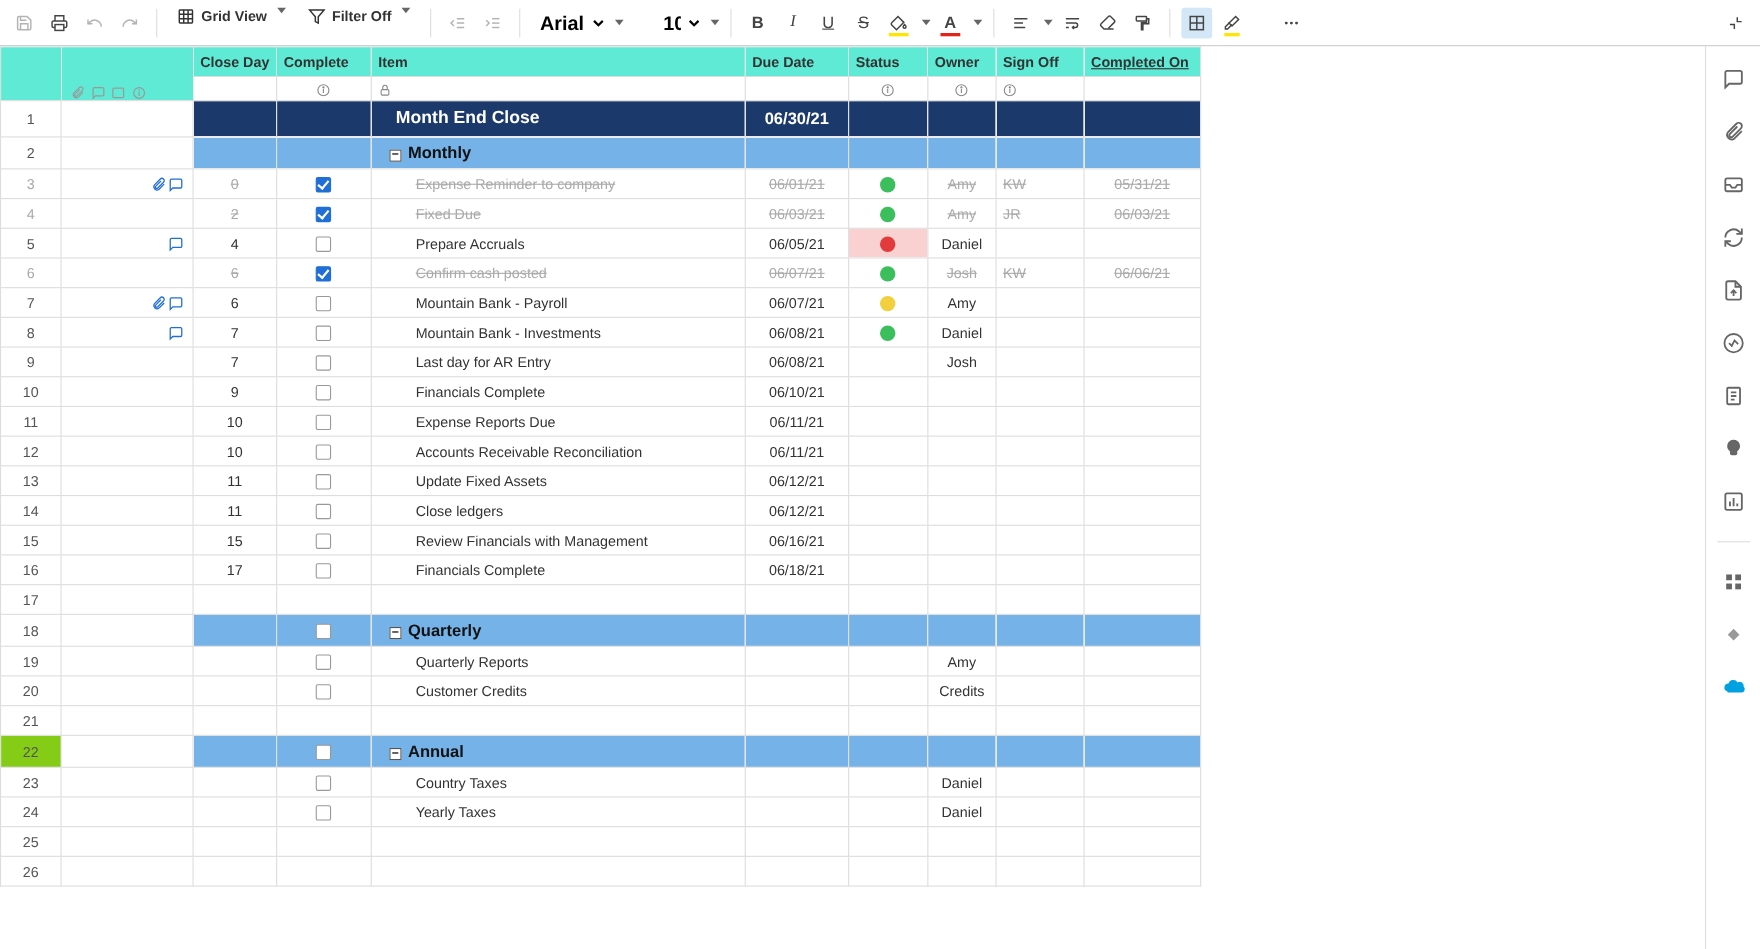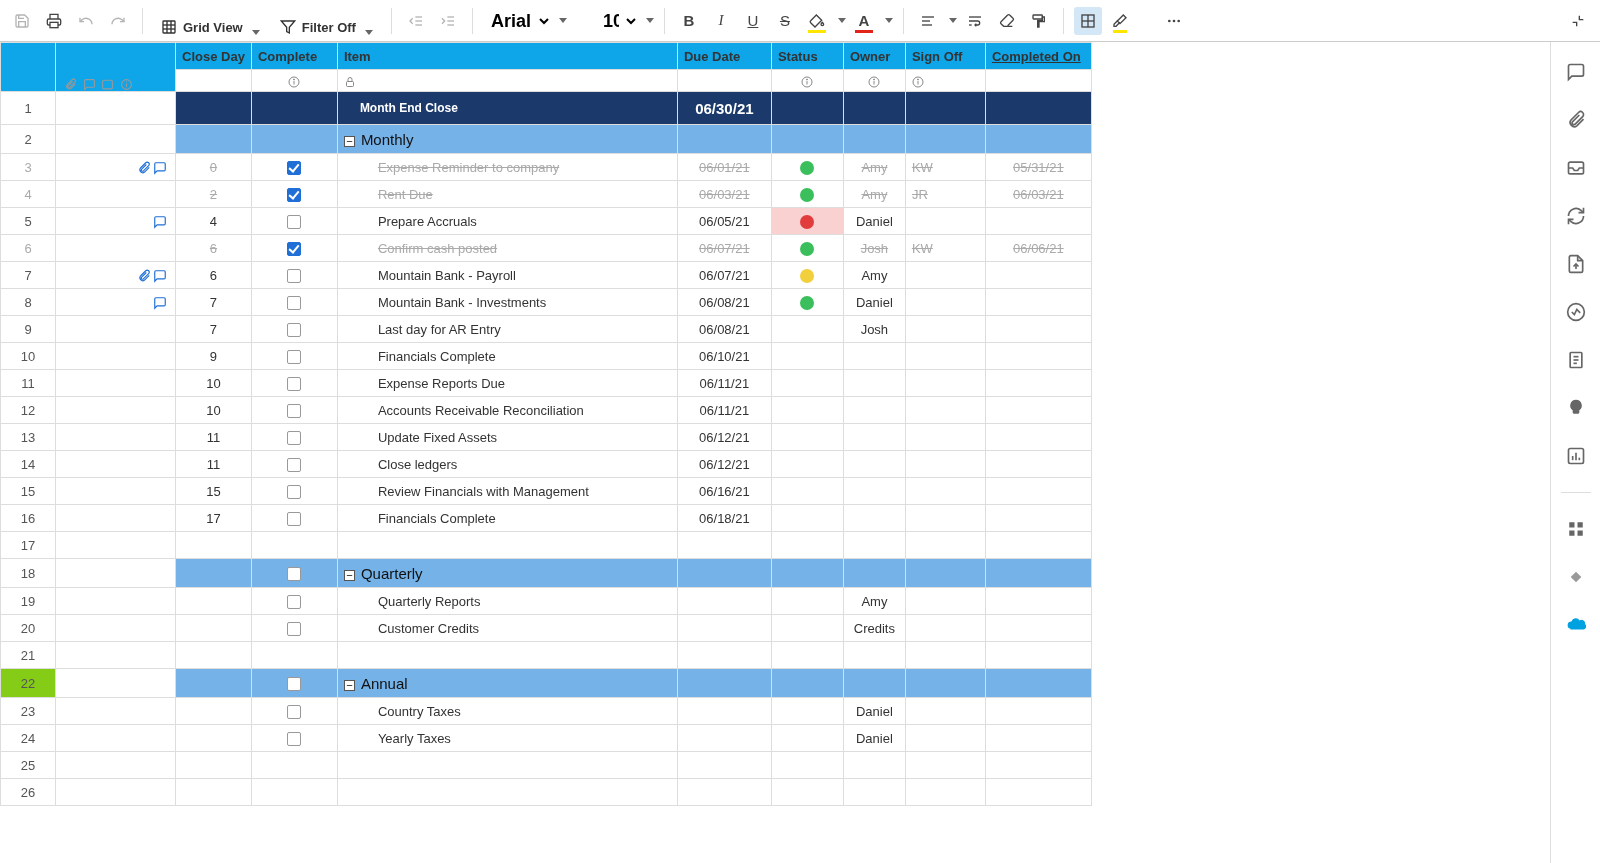--- a/index.html
+++ b/index.html
@@ -3,60 +3,60 @@
 <meta charset="utf-8">
 <style>
 * { box-sizing: border-box; margin: 0; padding: 0; }
 body { font-family: Arial, sans-serif; font-size: 13px; color: #333; background: #fff; overflow: hidden; }
 
 
 .toolbar { height: 42px; border-bottom: 1px solid #ccc; display: flex; align-items: center; padding: 0 8px; gap: 4px; }
 .tb-btn { width: 28px; height: 28px; display: flex; align-items: center; justify-content: center; border-radius: 3px; cursor: pointer; color: #444; }
 .tb-btn.active { background: #d4e7f7; }
 .tb-sep { width: 1px; height: 26px; background: #ddd; margin: 0 6px; }
-.tb-label-btn { display: flex; align-items: flex-end; gap: 6px; height: 28px; padding: 0 8px; border-radius: 3px; cursor: pointer; font-weight: 600; color: #333; font-size: 13px; }
+.tb-label-btn { display: flex; align-items: flex-start; gap: 6px; height: 28px; padding: 0 8px; border-radius: 3px; cursor: pointer; font-weight: 600; color: #333; font-size: 13px; }
 .tb-select { height: 26px; border: none; background: transparent; font-size: 18px; cursor: pointer; padding: 0 4px; font-family: Arial; font-weight: 600; }
 .caret { width: 0; height: 0; border-left: 4px solid transparent; border-right: 4px solid transparent; border-top: 5px solid #666; margin-left: 3px; }
 .color-under { height: 3px; width: 18px; position: absolute; bottom: 2px; left: 5px; }
 .tb-btn { position: relative; }
 .tb-spacer { flex: 1; }
 .tb-muted { opacity: .4; }
 
 
 .main { display: flex; height: calc(100vh - 42px); }
 .sheet-area { flex: 1; overflow: auto; position: relative; }
 .right-rail { width: 50px; border-left: 1px solid #ddd; display: flex; flex-direction: column; align-items: center; padding-top: 18px; gap: 24px; }
 .rail-btn { width: 24px; height: 24px; display: flex; align-items: center; justify-content: center; color: #666; cursor: pointer; }
 .rail-sep { width: 30px; height: 1px; background: #ddd; }
 
 
 table.grid { border-collapse: collapse; table-layout: fixed; }
 .grid th, .grid td { border: 1px solid #ddd; height: 27px; font-size: 13px; padding: 0 6px; white-space: nowrap; overflow: hidden; text-overflow: ellipsis; }
-.grid th { background: #0ea5e9; font-weight: 600; text-align: left; vertical-align: top; padding-top: 6px; color: #333; font-size: 13px; position: relative; }
+.grid th { background: #5eead4; font-weight: 600; text-align: left; vertical-align: top; padding-top: 6px; color: #333; font-size: 13px; position: relative; }
 .grid .info-row td { height: 22px; }
 .grid .info-row .info { color: #888; }
 .rownum { width: 55px; text-align: center; color: #555; background: #fff; font-size: 12px; }
 .left-icons { width: 120px; text-align: right; padding-right: 8px !important; }
 .left-icons svg { margin-left: 2px; }
 
 .col-closeday { width: 56px; text-align: center; }
 .col-complete { width: 86px; text-align: center; }
 .col-item { width: 340px; }
 .col-due { width: 94px; text-align: center; }
 .col-status { width: 72px; text-align: center; }
 .col-owner { width: 62px; text-align: center; }
 .col-signoff { width: 80px; }
 .col-compon { width: 106px; text-align: center; text-decoration: underline; }
 
 .title-row td { background: #1b3a6b; color: #fff; height: 33px; }
-.title-row .col-item { font-weight: 700; font-size: 12px; padding-left: 22px; }
+.title-row .col-item { font-weight: 700; font-size: 16px; padding-left: 22px; }
 .title-row .col-due { font-weight: 700; font-size: 15px; }
 
 .section-row td { background: #74b2e8; height: 29px; }
-.section-row .col-item { font-weight: 400; font-size: 15px; color: #111; padding-left: 6px; }
+.section-row .col-item { font-weight: 700; font-size: 15px; color: #111; padding-left: 16px; }
 .section-row .collapse { display:inline-block; width:11px; height:11px; border:1px solid #555; text-align:center; line-height:9px; font-size:11px; margin-right:6px; background:#fff; cursor:pointer; }
 
 .data-row .col-item { padding-left: 40px; }
 .done td { color: #aaa; }
 .done .col-item { text-decoration: line-through; }
 .done .col-closeday, .done .col-due, .done .col-owner, .done .col-signoff, .done .col-compon { text-decoration: line-through; }
 
 .chk { width: 14px; height: 14px; border: 1px solid #999; border-radius: 2px; display: inline-block; vertical-align: middle; position: relative; background:#fff; }
 .chk.checked { background: #1f6fd6; border-color: #1f6fd6; }
 .chk.checked::after { content:""; position:absolute; left:3px; top:0px; width:4px; height:8px; border:solid #fff; border-width:0 2px 2px 0; transform:rotate(40deg); }
@@ -334,21 +334,21 @@
       <td class="col-status"><span class="status-dot status-green"></span></td>
       <td class="col-owner">Amy</td>
       <td class="col-signoff">KW</td>
       <td class="col-compon">05/31/21</td>
           </tr>
           <tr class="data-row done">
       <td class="rownum">4</td>
       <td class="left-icons"></td>
       <td class="col-closeday">2</td>
       <td class="col-complete"><span class="chk checked"></span></td>
-      <td class="col-item">Rent Due</td>
+      <td class="col-item">Fixed Due</td>
       <td class="col-due">06/03/21</td>
       <td class="col-status"><span class="status-dot status-green"></span></td>
       <td class="col-owner">Amy</td>
       <td class="col-signoff">JR</td>
       <td class="col-compon">06/03/21</td>
           </tr>
           <tr class="data-row">
       <td class="rownum">5</td>
       <td class="left-icons"><svg class="icon-comment" width="14" height="14" viewBox="0 0 24 24" fill="none" stroke="currentColor" stroke-width="2">
                 <path d="M21 15a2 2 0 0 1-2 2H7l-4 4V5a2 2 0 0 1 2-2h14a2 2 0 0 1 2 2z"></path>

